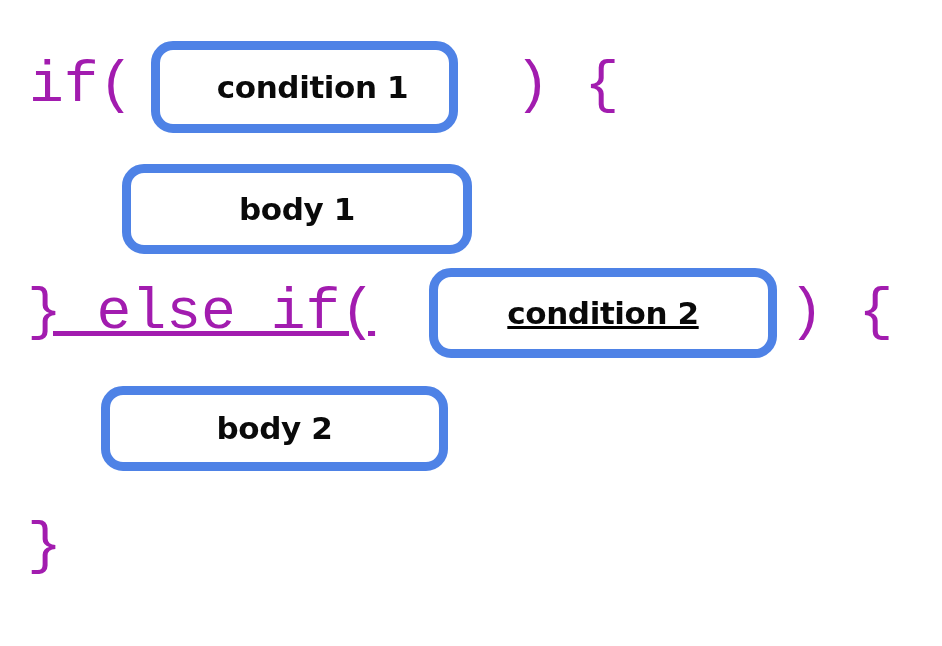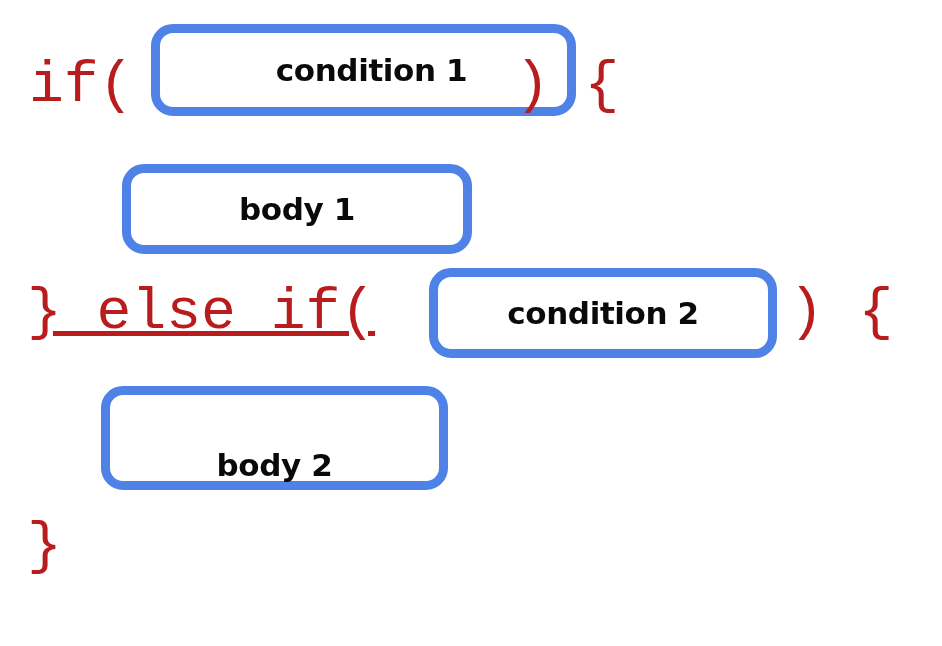--- a/index.html
+++ b/index.html
@@ -21,21 +21,21 @@
     height: 646px;
     background: #ffffff;
   }
 
   
   .code-line {
     position: absolute;
     font-family: "Liberation Mono", "DejaVu Sans Mono", monospace;
     font-size: 58px;
     font-weight: 400;
-    color: #b91c1c;
+    color: #a21caf;
     letter-spacing: 0px;
     white-space: pre;
     line-height: 1;
   }
 
   
   .slot {
     position: absolute;
     box-sizing: border-box;
     background: #ffffff;
@@ -50,24 +50,24 @@
     font-family: "DejaVu Sans", "Liberation Sans", sans-serif;
     font-weight: 700;
     font-size: 31px;
     color: #0a0a0a;
     letter-spacing: -0.4px;
     line-height: 1;
     white-space: nowrap;
   }
 
   
-  #slot-condition-1 { left: 151px; top: 24px;  width: 425px; height: 92px; padding-left: 16px; }
+  #slot-condition-1 { left: 151px; top: 41px;  width: 307px; height: 92px; padding-left: 16px; }
   #slot-body-1      { left: 110px; top: 164px; width: 350px; height: 90px; margin-left: 12px; }
-  #slot-condition-2 { left: 429px; top: 268px; width: 348px; height: 90px; }
-  #slot-body-2      { left: 101px; top: 386px; width: 347px; height: 104px; align-items: flex-end; }
+  #slot-condition-2 { left: 429px; top: 268px; width: 348px; height: 90px; text-decoration: underline; }
+  #slot-body-2      { left: 101px; top: 386px; width: 347px; height: 85px; }
 
   #code-line-1 { left: 29px;  top: 57px;  }
   #code-line-1b{ left: 515px; top: 57px;  }
   #code-line-3 { left: 27px;  top: 284px; text-decoration: underline; }
   #code-line-3b{ left: 789px; top: 284px; }
   #code-line-5 { left: 27px;  top: 518px; }
 </style>
 </head>
 <body>
 

